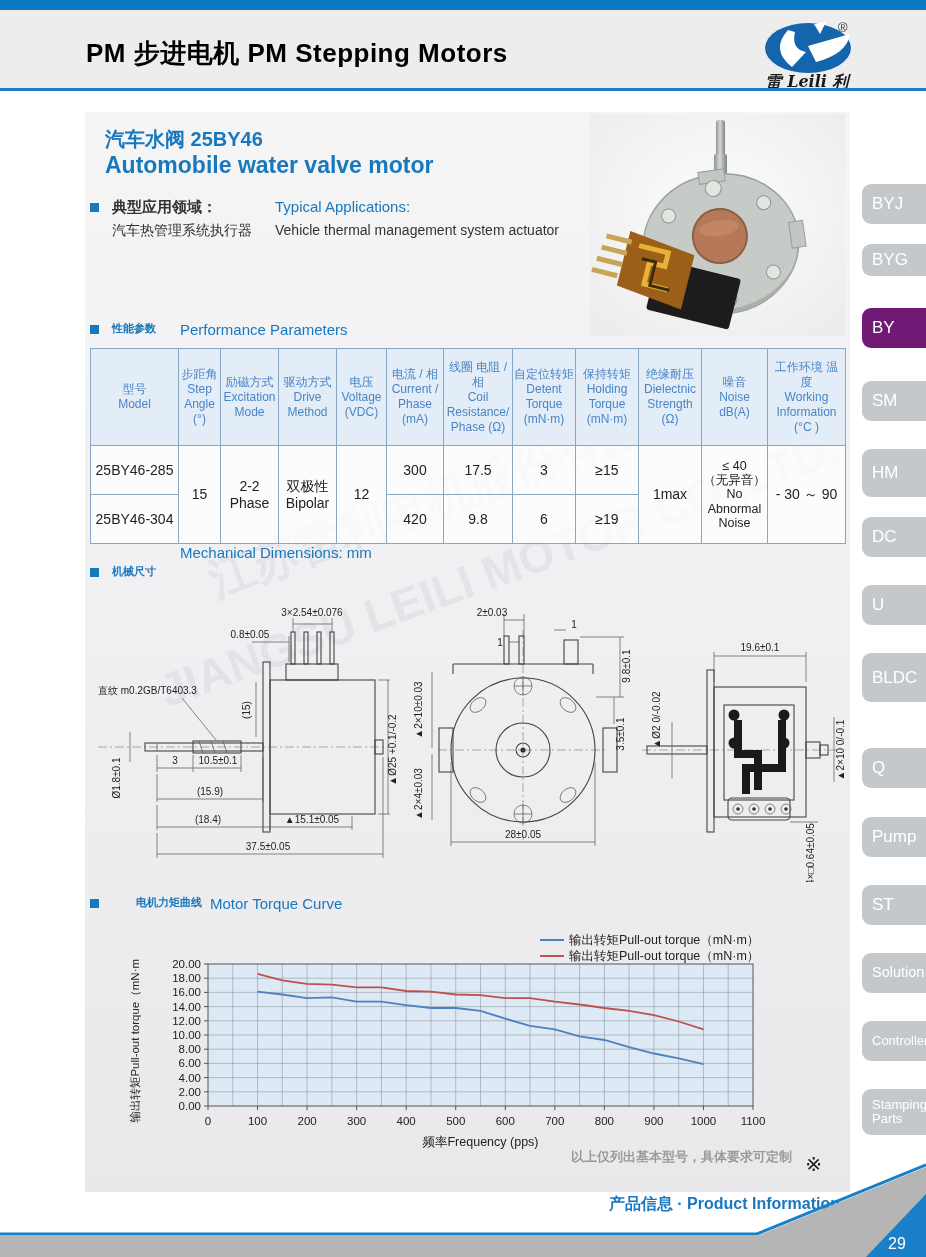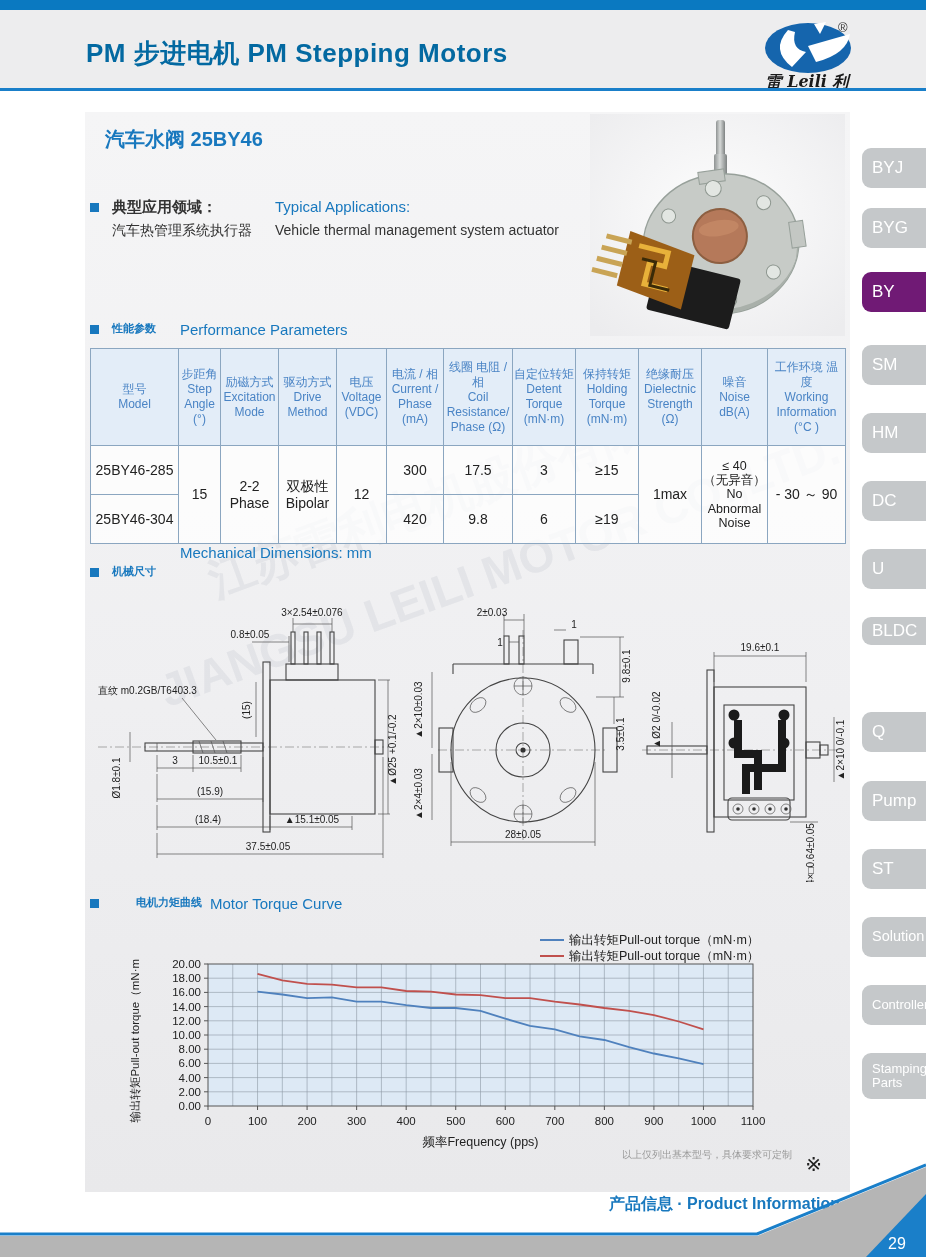--- a/index.html
+++ b/index.html
@@ -2,21 +2,21 @@
 <html><head>
 <meta charset="utf-8">
 <style>
   html,body{margin:0;padding:0;}
   body{font-family:"Liberation Sans","DejaVu Sans",sans-serif;background:#fff;}
   .page{position:relative;width:926px;height:1257px;background:#fff;overflow:hidden;}
 
   
   .topbar{position:absolute;top:0;left:0;width:926px;height:10px;background:#0a79c1;}
   .header{position:absolute;top:10px;left:0;width:926px;height:78px;background:#ededee;}
-  .header-title{position:absolute;left:86px;top:26px;font-size:26px;font-weight:600;color:#0369a1;letter-spacing:.5px;text-align:center;}
+  .header-title{position:absolute;left:86px;top:26px;font-size:26px;font-weight:600;color:#000000;letter-spacing:.5px;text-align:center;}
   .header-rule{position:absolute;top:88px;left:0;width:926px;height:3px;background:#1a7fc9;}
   .logo{position:absolute;left:746px;top:8px;width:120px;height:78px;}
   .logo-mark{position:absolute;left:18px;top:4px;}
   .logo-reg{position:absolute;left:92px;top:2px;font-size:13px;color:#333;}
   .logo-script{position:absolute;left:6px;top:54px;width:110px;text-align:center;font-family:"DejaVu Serif","Liberation Serif",serif;font-style:italic;font-weight:bold;font-size:16px;color:#1a1a1a;}
 
   
   .content{position:absolute;left:85px;top:112px;width:765px;height:1080px;
     background:linear-gradient(180deg,#f5f5f6 0%,#efeff1 55%,#e9e9eb 100%);}
   .watermark{position:absolute;left:-30px;top:330px;width:860px;text-align:center;
@@ -52,29 +52,29 @@
   .cl{stroke:#777;stroke-width:0.6;stroke-dasharray:9 3 2 3;fill:none;}
 
   
   .legend{position:absolute;left:455px;top:820px;width:250px;}
   .legend-item{display:flex;align-items:center;justify-content:flex-start;height:16px;}
   .legend-swatch{width:24px;height:0;border-top:2px solid #000;margin-right:5px;flex:none;}
   .legend-label{font-size:12.5px;color:#222;white-space:nowrap;}
   .chart-wrap{position:absolute;left:40px;top:846px;}
 
   
-  .note-zh{position:absolute;right:58px;top:1036px;font-size:10px;color:#9a9a9a;text-align:left;}
+  .note-zh{position:absolute;right:58px;top:1036px;font-size:13px;color:#9a9a9a;text-align:left;font-weight:bold;}
   .note-en{position:absolute;right:58px;top:1056px;font-size:11px;color:#a5a5a5;text-align:right;}
   .note-mark{position:absolute;right:28px;top:1040px;font-size:20px;color:#222;}
   .prodinfo{position:absolute;right:86px;top:1194px;font-size:16px;font-weight:600;color:#1878be;}
   .footer-svg{position:absolute;left:0;top:1132px;}
 
   
   .tab{position:absolute;right:0;width:64px;border-radius:9px 0 0 9px;background:#c5c8ca;color:#fff;
-    display:flex;align-items:center;padding-left:10px;box-sizing:border-box;cursor:pointer;line-height:1.05;}
+    display:flex;align-items:center;padding-left:10px;box-sizing:border-box;cursor:pointer;line-height:1.05;margin-top:36px;}
   .tab.active{background:#701a75;}
 </style>
 </head>
 <body>
 
 <div class="page">
 
   <div class="topbar"></div>
   <div class="header">
     <div class="header-title">PM 步进电机 PM Stepping Motors</div>
@@ -90,20 +90,21 @@
     </div>
   </div>
   <div class="header-rule"></div>
 
   <div class="content">
     <div class="watermark">
       <span>江苏雷利电机股份有限公司</span><br><span>JIANGSU LEILI MOTOR CO.,LTD.</span>
     </div>
 
     <div class="prod-zh">汽车水阀 25BY46</div>
+    <div class="prod-en">Automobile water valve motor</div>
 
     <div class="bullet" style="left:5px;top:91px;"></div>
     <div class="app-zh">典型应用领域：</div>
     <div class="app-en">Typical Applications:</div>
     <div class="app-zh-val">汽车热管理系统执行器</div>
     <div class="app-en-val">Vehicle thermal management system actuator</div>
 
     <svg style="position:absolute;left:505px;top:2px;" width="255" height="222" viewBox="0 0 255 222">
       <defs>
         <radialGradient id="phbg" cx="50%" cy="45%" r="70%">
@@ -502,27 +503,27 @@
           <text x="14" y="77" text-anchor="middle" font-size="11.5" fill="#222" transform="rotate(-90 14 77)">输出转矩Pull-out torque（mN·m）</text>
         </svg>
     </div>
 
     <div class="note-zh">以上仅列出基本型号，具体要求可定制</div>
     <div class="note-mark">※</div>
   </div>
 
   <div id="sidebar">
       <div class="tab" style="top: 148px; height: 40px; font-size: 17px;">BYJ</div>
-      <div class="tab" style="top: 208px; height: 40px; font-size: 17px;">BYG</div>
+      <div class="tab" style="top: 208px; height: 32px; font-size: 17px;">BYG</div>
       <div class="tab active" style="top: 272px; height: 40px; font-size: 17px;">BY</div>
       <div class="tab" style="top: 345px; height: 40px; font-size: 17px;">SM</div>
-      <div class="tab" style="top: 413px; height: 40px; font-size: 17px;">HM</div>
+      <div class="tab" style="top: 413px; height: 48px; font-size: 17px;">HM</div>
       <div class="tab" style="top: 481px; height: 40px; font-size: 17px;">DC</div>
       <div class="tab" style="top: 549px; height: 40px; font-size: 17px;">U</div>
-      <div class="tab" style="top: 617px; height: 28px; font-size: 17px;">BLDC</div>
+      <div class="tab" style="top: 617px; height: 49px; font-size: 17px;">BLDC</div>
       <div class="tab" style="top: 712px; height: 40px; font-size: 17px;">Q</div>
       <div class="tab" style="top: 781px; height: 40px; font-size: 17px;">Pump</div>
       <div class="tab" style="top: 849px; height: 40px; font-size: 17px;">ST</div>
       <div class="tab" style="top: 917px; height: 40px; font-size: 14.5px;">Solution</div>
       <div class="tab" style="top: 985px; height: 40px; font-size: 13px;">Controller</div>
       <div class="tab" style="top: 1053px; height: 46px; font-size: 13px;">Stamping Parts</div>
     </div>
 
   <div class="prodinfo">产品信息 · Product Information</div>
   <svg class="footer-svg" width="926" height="125" viewBox="0 0 926 125">

